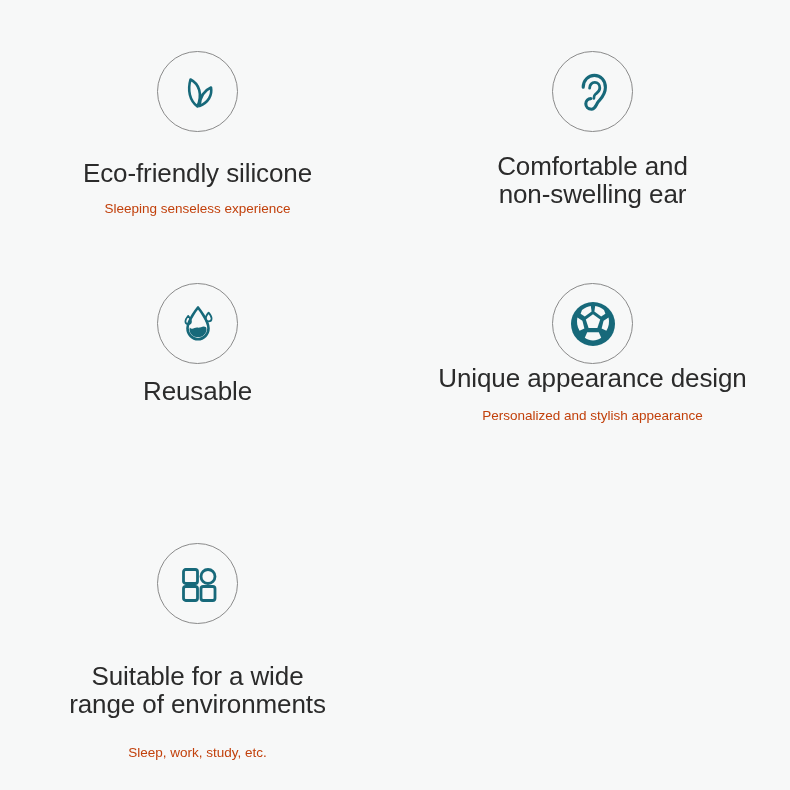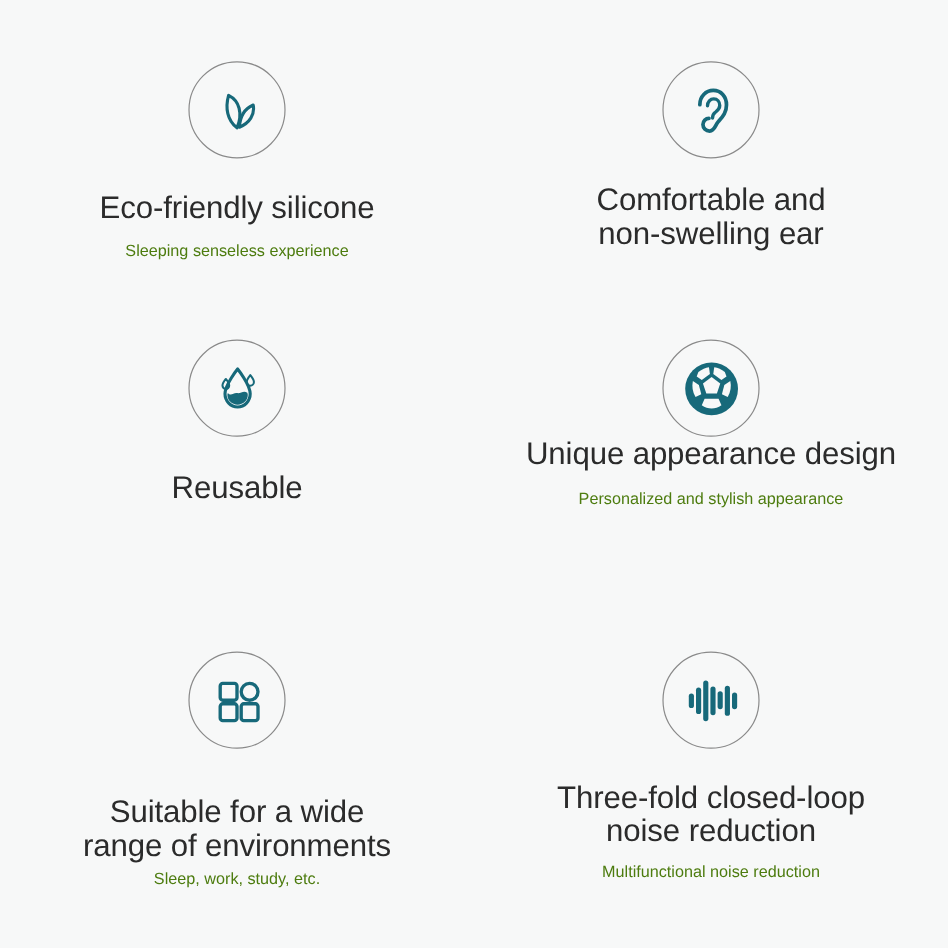--- a/index.html
+++ b/index.html
@@ -49,21 +49,21 @@
     color: #2b2b2b;
     font-size: 26px;
     line-height: 1.08;
     text-align: center;
     font-weight: 400;
     letter-spacing: -0.1px;
     white-space: pre-line;
   }
 
   .feature-sub {
-    color: #4d7c0f;
+    color: #c2410c;
     font-size: 13.5px;
     line-height: 1.42;
     text-align: center;
     font-weight: 400;
     white-space: pre-line;
   }
 
   
 
   
@@ -71,32 +71,32 @@
   .card-eco .feature-title { margin-top: 27px; }
   .card-eco .feature-sub   { margin-top: 12px; }
 
   
   .card-ear .icon-circle { margin-top: 51px; }
   .card-ear .feature-title { margin-top: 20px; }
   .card-ear .feature-sub   { margin-top: 11px; }
 
   
   .card-reusable .icon-circle { margin-top: 18px; }
-  .card-reusable .feature-title { margin-top: 28px; text-align: center; }
+  .card-reusable .feature-title { margin-top: 13px; text-align: center; }
   .card-reusable .feature-sub   { margin-top: 12px; }
 
   
   .card-unique .icon-circle { margin-top: 18px; }
   .card-unique .feature-title { }
   .card-unique .feature-sub   { margin-top: 14px; }
 
   
   .card-environments .icon-circle { margin-top: 18px; }
   .card-environments .feature-title { margin-top: 38px; }
-  .card-environments .feature-sub   { margin-top: 5px; }
+  .card-environments .feature-sub   { margin-top: 25px; }
 
   
   .card-noise .icon-circle { margin-top: 18px; }
   .card-noise .feature-title { margin-top: 26px; }
   .card-noise .feature-sub   { margin-top: 11px; }
 </style>
 </head>
 <body>
 
 <div class="feature-grid">
@@ -186,34 +186,14 @@
           <rect x="7.5" y="24.5" width="14" height="14" rx="2.2" stroke="#17697a" stroke-width="2.8" fill="none"></rect>
           <rect x="25" y="24.5" width="14" height="14" rx="2.2" stroke="#17697a" stroke-width="2.8" fill="none"></rect>
         </svg>
       </span>
     </div>
     <div class="feature-title">Suitable for a wide
 range of environments</div>
     <div class="feature-sub">Sleep, work, study, etc.</div>
   </div>
 
-  <div class="feature-card card-noise">
-    <div class="icon-circle">
-      <span>
-        <svg width="48" height="48" viewBox="0 0 48 48" fill="none">
-          <g fill="#17697a">
-            <rect x="5.0" y="18.0" width="4.3" height="12.0" rx="2.15"></rect>
-            <rect x="11.0" y="13.0" width="4.3" height="22.0" rx="2.15"></rect>
-            <rect x="17.0" y="7.0" width="4.3" height="34.0" rx="2.15"></rect>
-            <rect x="23.0" y="12.0" width="4.3" height="24.0" rx="2.15"></rect>
-            <rect x="29.0" y="16.0" width="4.3" height="15.0" rx="2.15"></rect>
-            <rect x="35.0" y="11.5" width="4.3" height="25.0" rx="2.15"></rect>
-            <rect x="41.0" y="17.0" width="4.3" height="14.0" rx="2.15"></rect>
-          </g>
-        </svg>
-      </span>
-    </div>
-    <div class="feature-title">Three-fold closed-loop
-noise reduction</div>
-    <div class="feature-sub">Multifunctional noise reduction</div>
-  </div>
 
 </div>
 
 </body></html>

